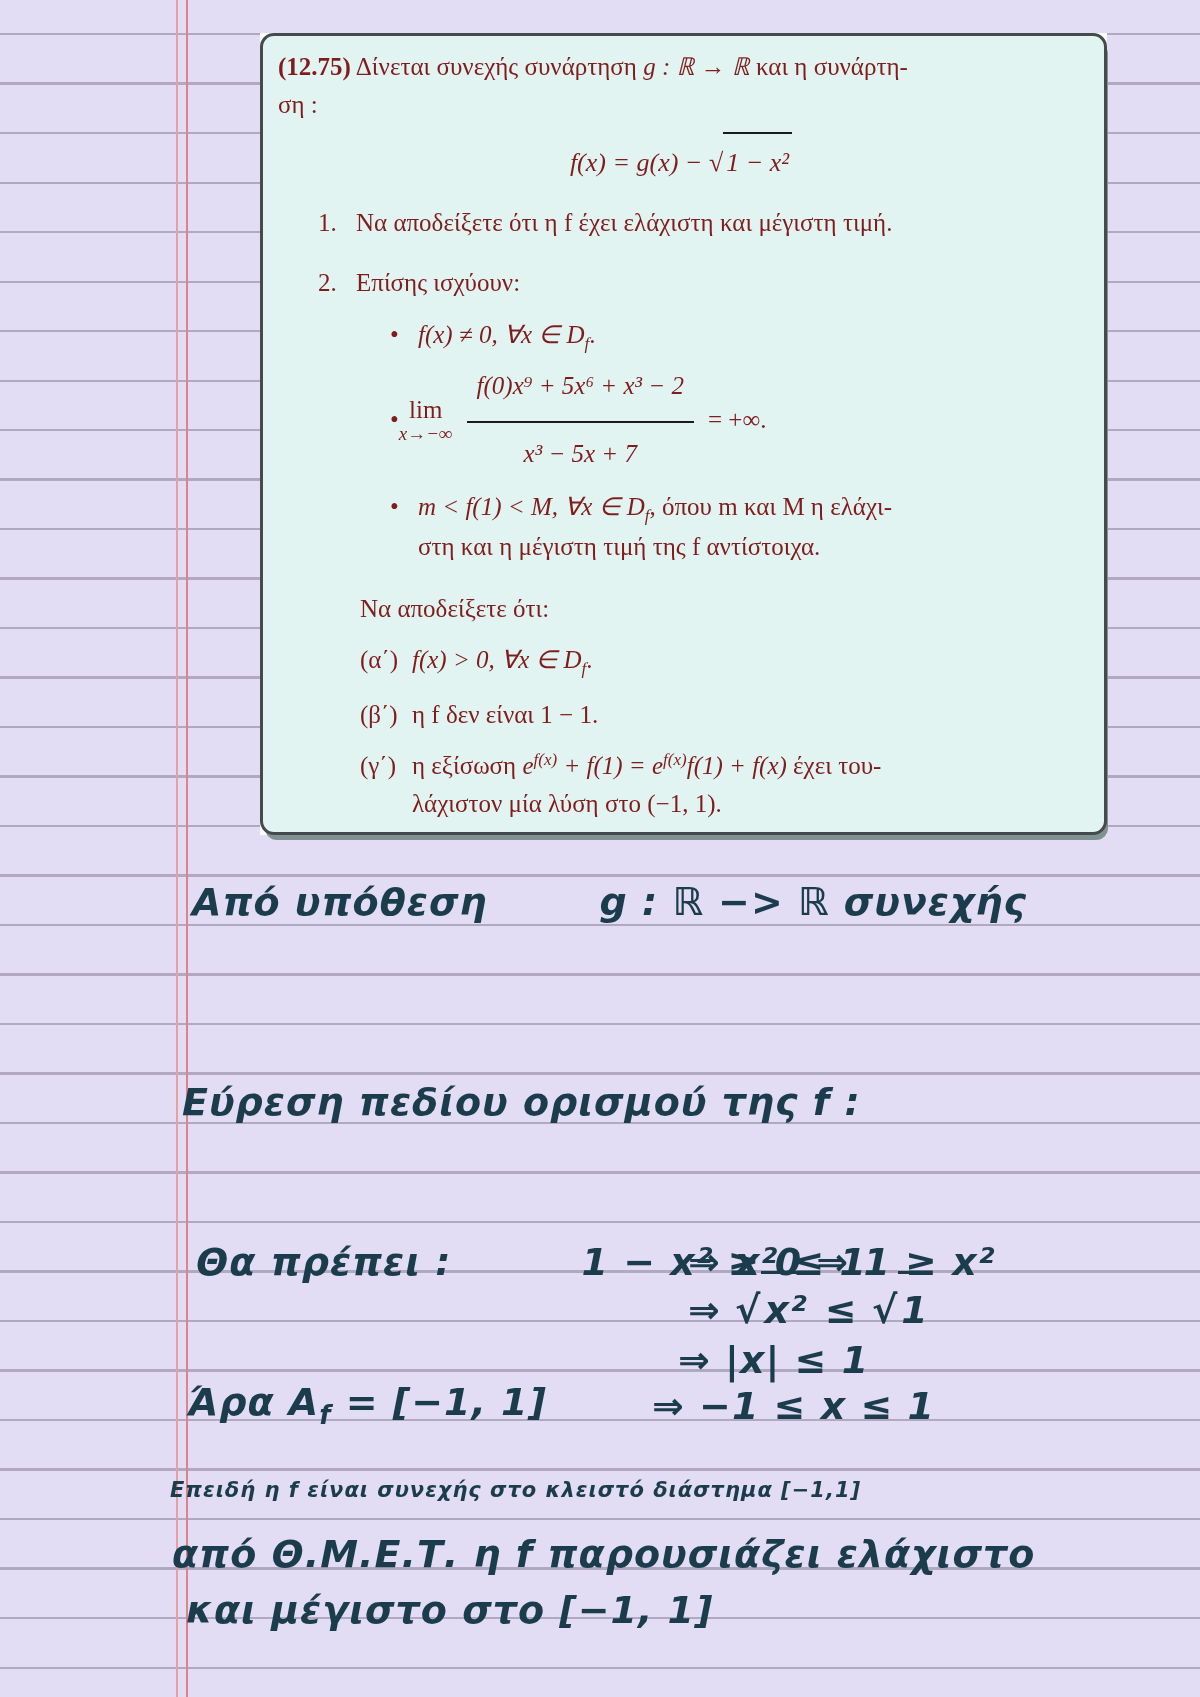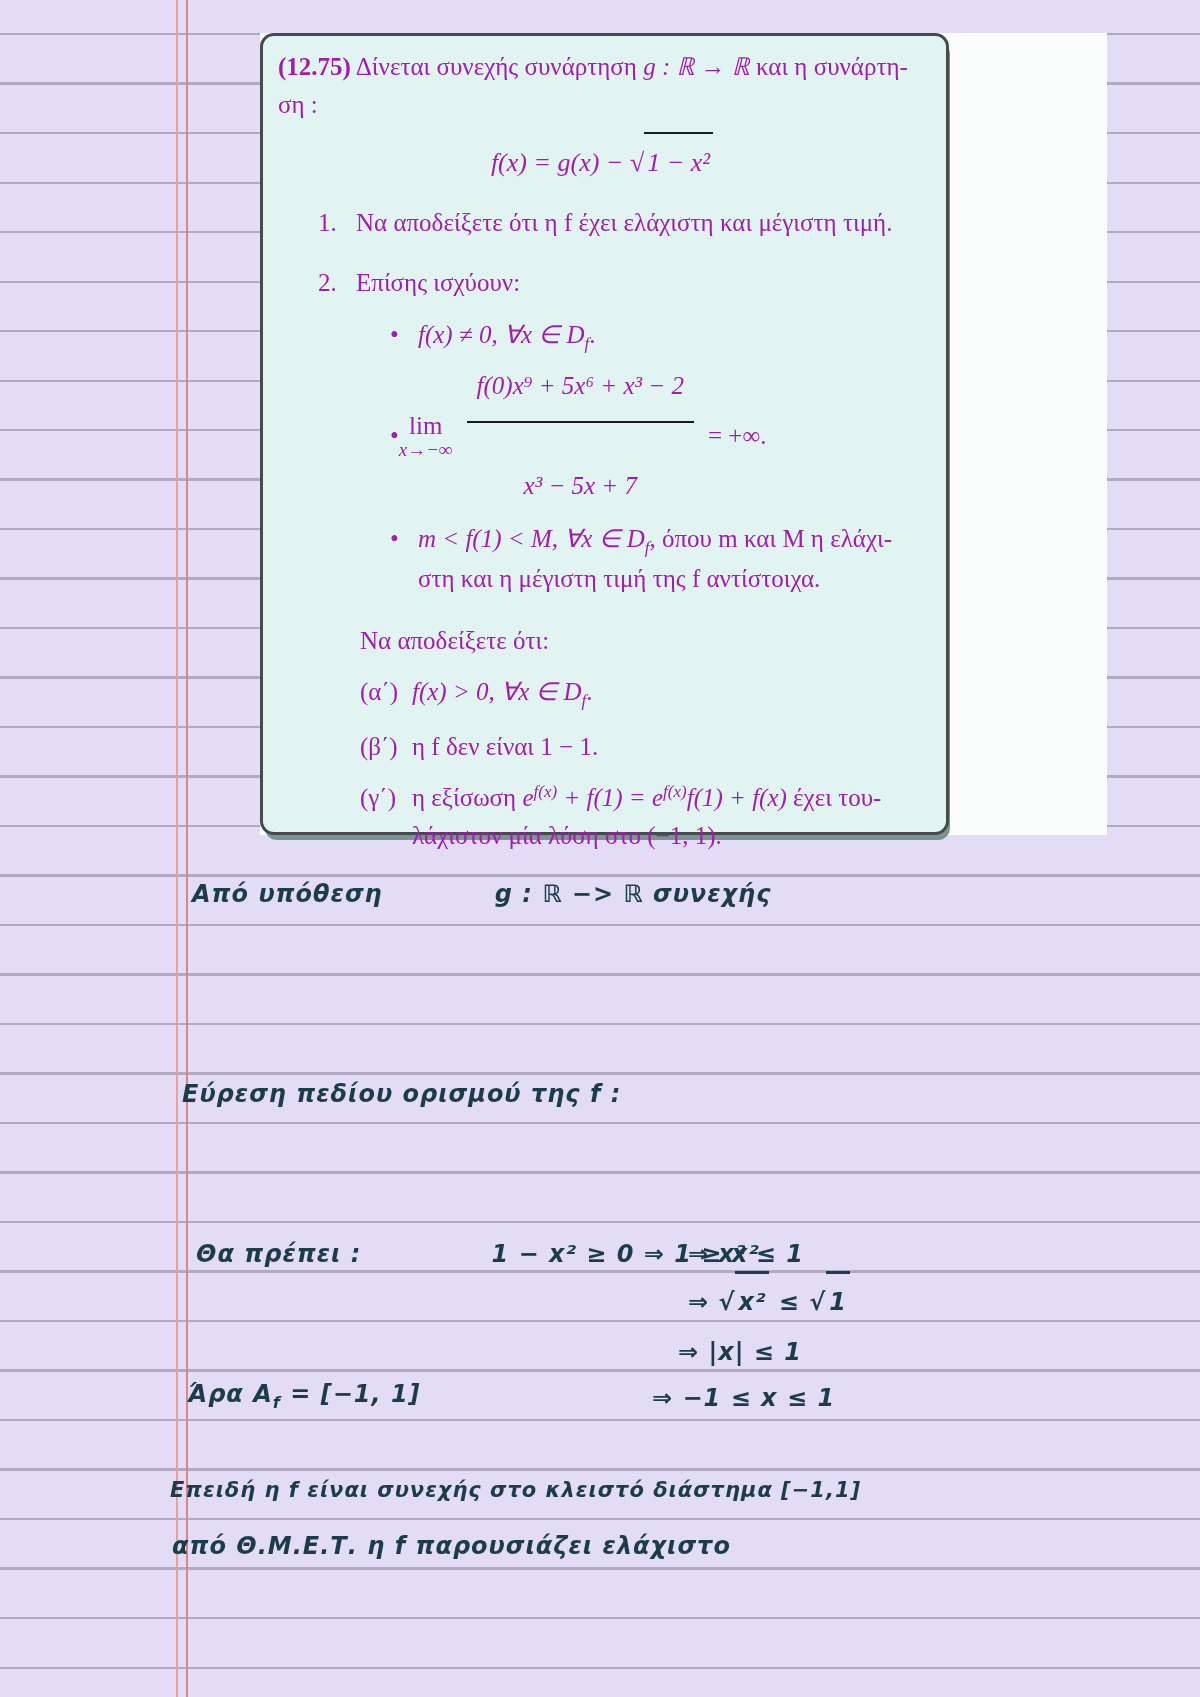--- a/index.html
+++ b/index.html
@@ -18,58 +18,58 @@
   .vline{position:absolute;top:0;bottom:0;width:2px;}
   #vline-1{left:176px;background:#eb9e9e;}
   #vline-2{left:186px;background:#df8484;}
 
   
   #box-backing{
     position:absolute;left:260px;top:33px;width:847px;height:802px;
     background:#fbfdfd;
   }
   #problem-box{
-    position:absolute;left:260px;top:33px;width:689px;height:802px;
+    position:absolute;left:260px;top:33px;width:847px;height:802px;
     box-sizing:border-box;
     background:#e2f4f1;
     border:3px solid #454b4c;
     border-radius:14px;
     box-shadow:3px 7px 0 -2px #7f9292;
     padding:12px 20px 16px 15px;
-    font-size:25px;line-height:1.5;color:#a21caf;
+    font-size:25px;line-height:1.5;color:#7f1d1d;
   }
   .bold{font-weight:bold;}
   .mi{font-style:italic;}
   sub{font-size:0.68em;}
   sup{font-size:0.68em;text-align:right;}
   .formula{ text-align:center; margin:20px 0 4px; font-size:26px;}
   .sqrt{font-style:normal;}
   .rad{border-top:2px solid #1b1b1b;padding:14px 3px;font-style:italic;}
   .item{display:flex;margin-top:22px;padding-left:40px;}
   .item .num{width:38px;flex:none;}
   .bullets{padding-left:112px;}
   .bullet{display:flex;margin-top:15px;}
   .bullet .dot{width:28px;flex:none;}
   .bullet-lim{display:flex;align-items:center;margin-top:10px;}
   .limblk{display:inline-flex;flex-direction:column;align-items:center;margin-right:14px;}
   .limblk .under{font-size:19px;margin-top:-9px;}
   .frac{display:inline-flex;flex-direction:column;text-align:center;}
   .frac .fnum{padding:0 10px 17px;border-bottom:2px solid #1b1b1b;}
-  .frac .fden{padding-top:1px;margin-top:43px;}
+  .frac .fden{padding-top:12px;}
   .lim-rhs{margin-left:14px;}
   .prove{margin-top:24px;padding-left:82px;}
   .gitem{display:flex;margin-top:14px;padding-left:82px;}
   .gitem .glabel{width:52px;flex:none;}
 
   
   .hw{
     position:absolute;
     font-family:"DejaVu Sans", sans-serif;
     font-style:italic;font-weight:600;
-    font-size:24px;color:#1b3c4c;
+    font-size:38px;color:#1b3c4c;
     letter-spacing:1px;white-space:nowrap;
   }
   .hw .rad{border-top:3px solid #1b3c4c;color:#1b3c4c;}
   .gap-b{margin-left:112px;}
   .gap-c{margin-left:130px;}
   .gap-d{margin-left:160px;}
 </style>
 </head>
 <body>
 
@@ -167,14 +167,15 @@
 
   <div class="hw" style="left:678px;top:1338px;">⇒  |x| ≤ 1</div>
 
   <div class="hw" style="left:188px;top:1380px;">
     <span>Άρα  A</span><sub>f</sub><span> = [−1, 1]</span>
   </div>
   <div class="hw" style="left:652px;top:1384px;">⇒ −1 ≤ x ≤ 1</div>
 
   <div class="hw" style="left:170px;top:1478px;font-size:21px;">Επειδή η f είναι συνεχής  στο κλειστό διάστημα [−1,1]</div>
   <div class="hw" style="left:172px;top:1532px;">από Θ.Μ.Ε.Τ.  η f παρουσιάζει  ελάχιστο</div>
+  <div class="hw" style="left:186px;top:1588px;">και μέγιστο  στο  [−1, 1]</div>
 
 </div>
 
 </body></html>

